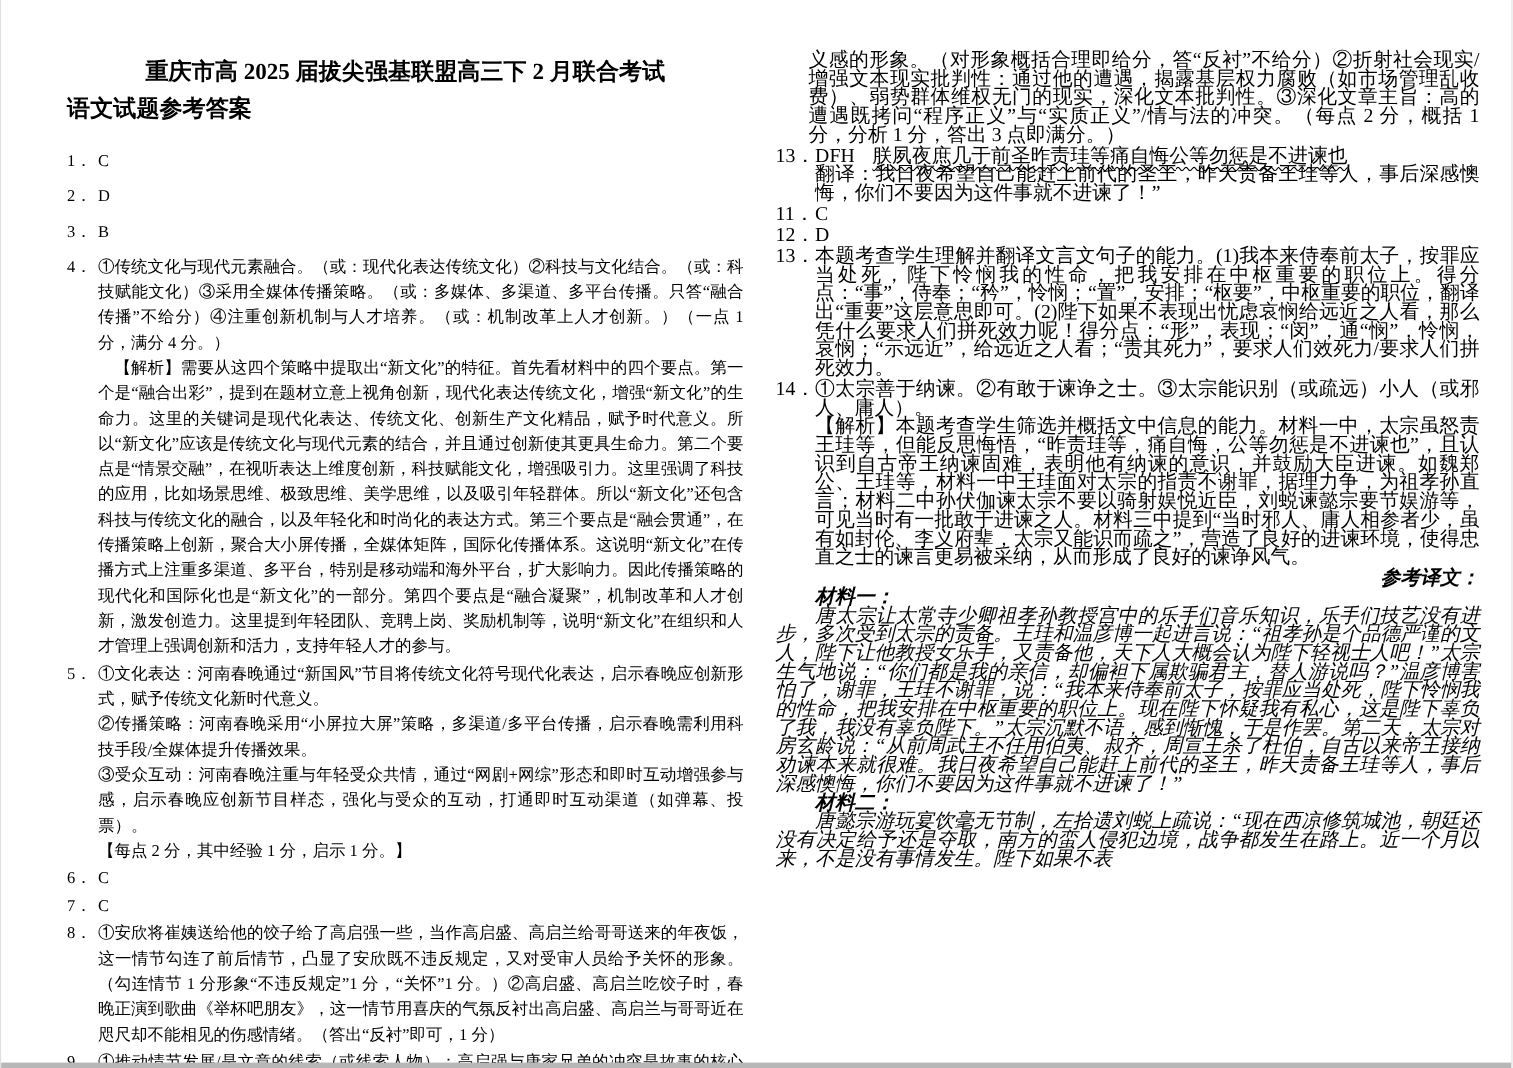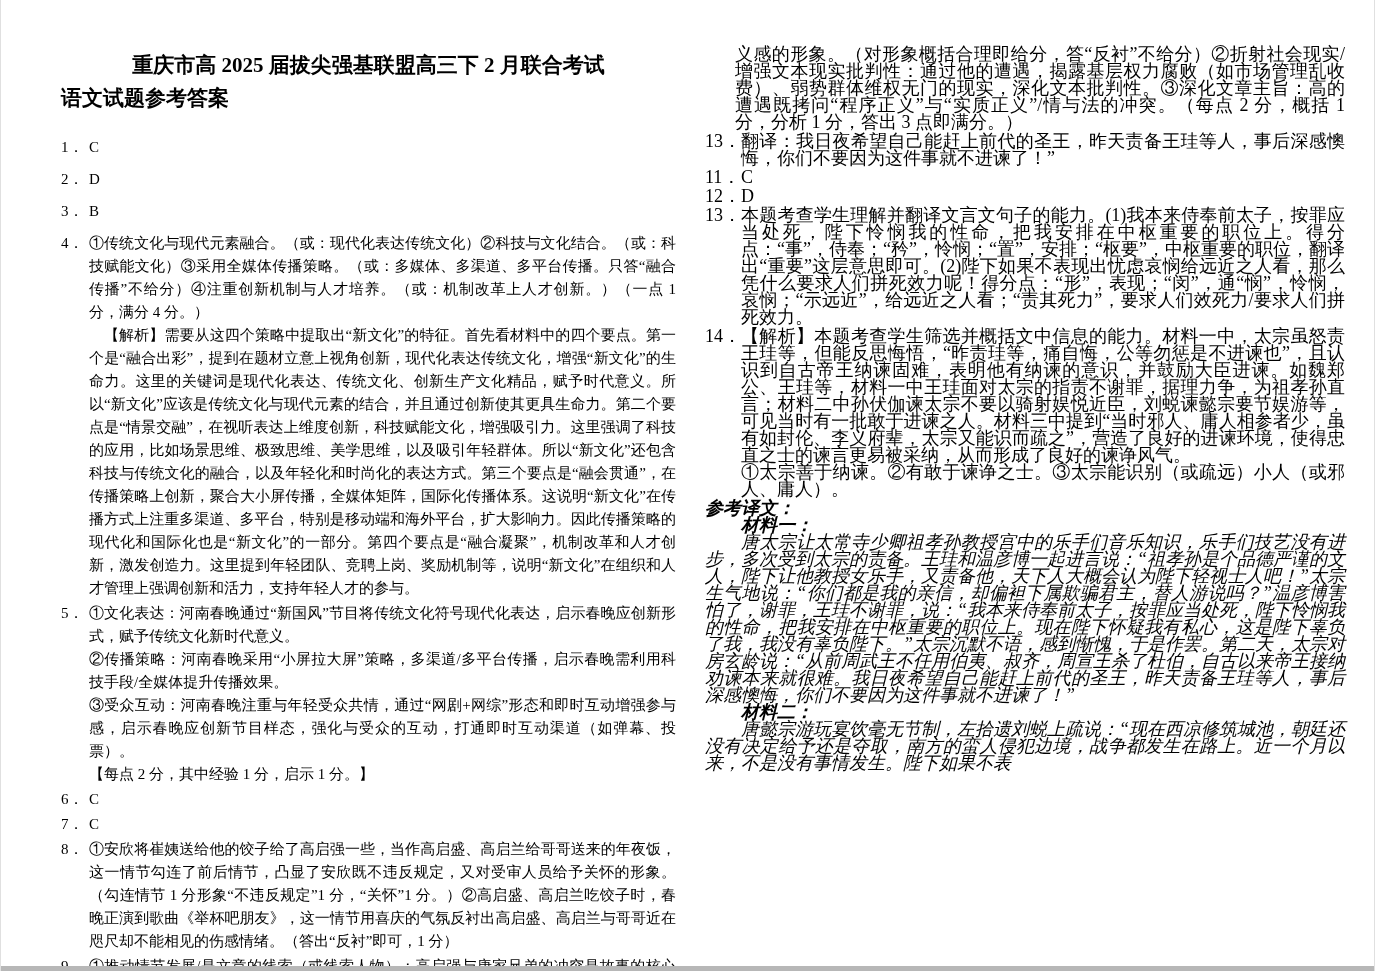--- a/index.html
+++ b/index.html
@@ -42,21 +42,21 @@
   .jiexi { text-indent:1em; }
   .continuation { margin:0 0 2px 30px; text-align:justify; }
   .letters { margin-right:16px; }
   .wavy {
     text-decoration:underline;
     text-decoration-style:wavy;
     text-decoration-thickness:1px;
     text-underline-offset:4px;
   }
   .kai { font-style:italic; }
-  .trans-heading { font-weight:bold; margin:0; }
+  .trans-heading { font-weight:bold; margin:0;text-align:right; }
   .mat-label { font-weight:bold; text-indent:2em; margin:0; }
   .trans-para { text-indent:2em; text-align:justify; margin:0; }
 </style>
 </head>
 <body>
 
 <div class="page">
 
   <div class="col-left">
     <p class="title1">重庆市高 2025 届拔尖强基联盟高三下 2 月联合考试</p>
@@ -113,20 +113,21 @@
     </div>
   </div>
 
   <div class="col-right">
 
     <p class="continuation">义感的形象。（对形象概括合理即给分，答“反衬”不给分）②折射社会现实/增强文本现实批判性：通过他的遭遇，揭露基层权力腐败（如市场管理乱收费）、弱势群体维权无门的现实，深化文本批判性。③深化文章主旨：高的遭遇既拷问“程序正义”与“实质正义”/情与法的冲突。（每点 2 分，概括 1 分，分析 1 分，答出 3 点即满分。）</p>
 
     <div class="item">
       <span class="num">13．</span>
       <div class="content">
+        <p><span class="letters">DFH</span><span class="wavy">朕夙夜庶几于前圣昨责珪等痛自悔公等勿惩是不进谏也</span></p>
         <p>翻译：我日夜希望自己能赶上前代的圣王，昨天责备王珪等人，事后深感懊悔，你们不要因为这件事就不进谏了！”</p>
       </div>
     </div>
 
     <div class="item">
       <span class="num">11．</span>
       <div class="content">C</div>
     </div>
     <div class="item">
       <span class="num">12．</span>
@@ -134,22 +135,22 @@
     </div>
 
     <div class="item">
       <span class="num">13．</span>
       <div class="content">本题考查学生理解并翻译文言文句子的能力。(1)我本来侍奉前太子，按罪应当处死，陛下怜悯我的性命，把我安排在中枢重要的职位上。得分点：“事”，侍奉；“矜”，怜悯；“置”，安排；“枢要”，中枢重要的职位，翻译出“重要”这层意思即可。(2)陛下如果不表现出忧虑哀悯给远近之人看，那么凭什么要求人们拼死效力呢！得分点：“形”，表现；“闵”，通“悯”，怜悯，哀悯；“示远近”，给远近之人看；“责其死力”，要求人们效死力/要求人们拼死效力。</div>
     </div>
 
     <div class="item">
       <span class="num">14．</span>
       <div class="content">
+        <p>①太宗善于纳谏。②有敢于谏诤之士。③太宗能识别（或疏远）小人（或邪人、庸人）。</p>
         <p>【解析】本题考查学生筛选并概括文中信息的能力。材料一中，太宗虽怒责王珪等，但能反思悔悟，“昨责珪等，痛自悔，公等勿惩是不进谏也”，且认识到自古帝王纳谏固难，表明他有纳谏的意识，并鼓励大臣进谏。如魏郑公、王珪等，材料一中王珪面对太宗的指责不谢罪，据理力争，为祖孝孙直言；材料二中孙伏伽谏太宗不要以骑射娱悦近臣，刘蜕谏懿宗要节娱游等，可见当时有一批敢于进谏之人。材料三中提到“当时邪人、庸人相参者少，虽有如封伦、李义府辈，太宗又能识而疏之”，营造了良好的进谏环境，使得忠直之士的谏言更易被采纳，从而形成了良好的谏诤风气。</p>
-        <p>①太宗善于纳谏。②有敢于谏诤之士。③太宗能识别（或疏远）小人（或邪人、庸人）。</p>
       </div>
     </div>
 
     <div class="translation kai">
       <p class="trans-heading">参考译文：</p>
       <p class="mat-label">材料一：</p>
       <p class="trans-para">唐太宗让太常寺少卿祖孝孙教授宫中的乐手们音乐知识，乐手们技艺没有进步，多次受到太宗的责备。王珪和温彦博一起进言说：“祖孝孙是个品德严谨的文人，陛下让他教授女乐手，又责备他，天下人大概会认为陛下轻视士人吧！”太宗生气地说：“你们都是我的亲信，却偏袒下属欺骗君主，替人游说吗？”温彦博害怕了，谢罪，王珪不谢罪，说：“我本来侍奉前太子，按罪应当处死，陛下怜悯我的性命，把我安排在中枢重要的职位上。现在陛下怀疑我有私心，这是陛下辜负了我，我没有辜负陛下。”太宗沉默不语，感到惭愧，于是作罢。第二天，太宗对房玄龄说：“从前周武王不任用伯夷、叔齐，周宣王杀了杜伯，自古以来帝王接纳劝谏本来就很难。我日夜希望自己能赶上前代的圣王，昨天责备王珪等人，事后深感懊悔，你们不要因为这件事就不进谏了！”</p>
       <p class="mat-label">材料二：</p>
       <p class="trans-para">唐懿宗游玩宴饮毫无节制，左拾遗刘蜕上疏说：“现在西凉修筑城池，朝廷还没有决定给予还是夺取，南方的蛮人侵犯边境，战争都发生在路上。近一个月以来，不是没有事情发生。陛下如果不表</p>
     </div>

